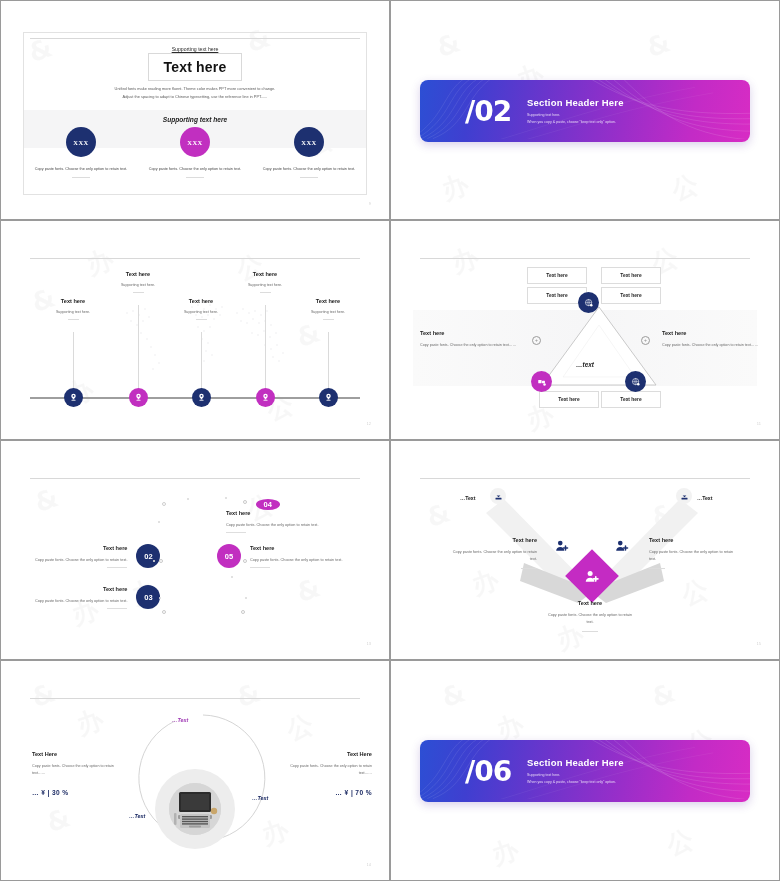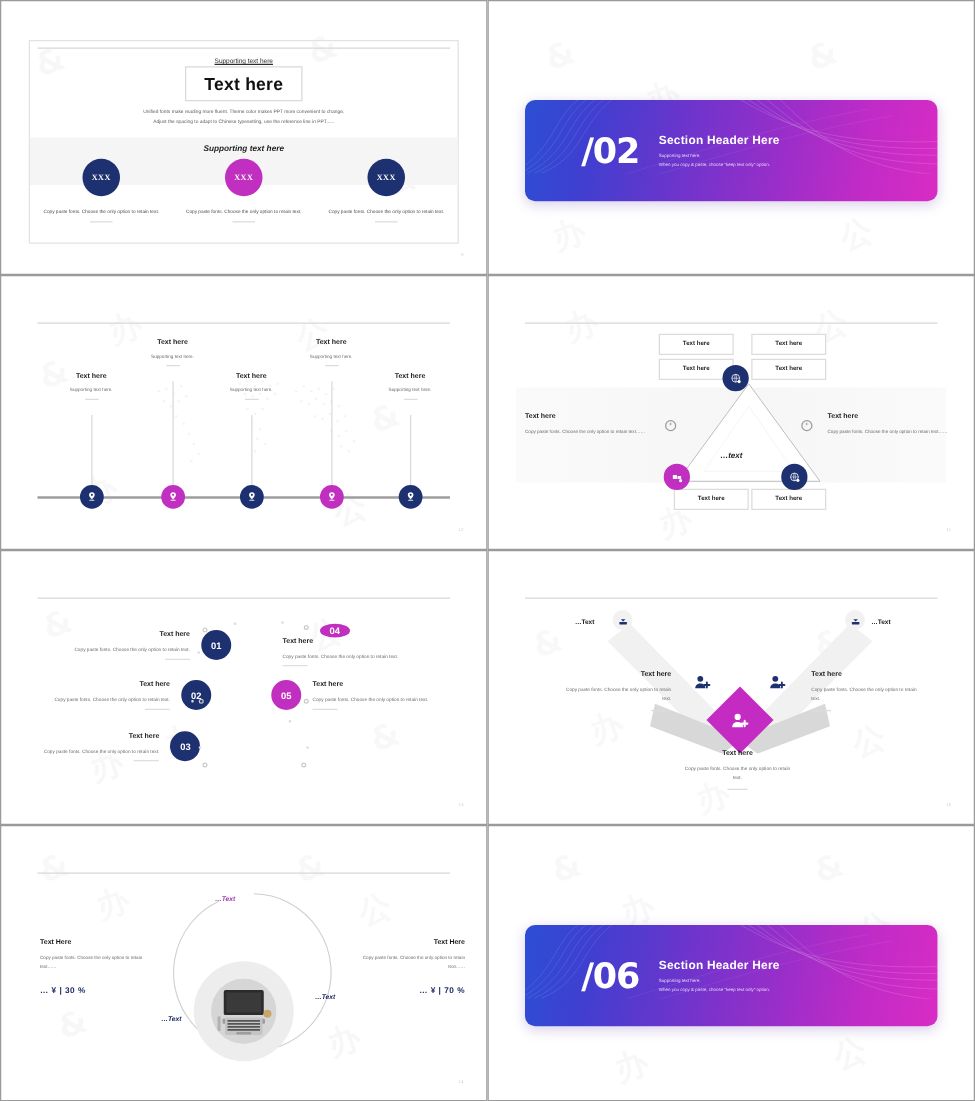--- a/index.html
+++ b/index.html
@@ -19,21 +19,21 @@
   .s1-p{position:absolute;left:40px;right:40px;top:80px;text-align:center;font-size:3.9px;line-height:1.95;color:#5a5a5a;}
   .s1-band{position:absolute;left:17px;right:17px;top:105px;height:38px;background:#f5f5f6;}
   .s1-band-t{position:absolute;left:0;right:0;top:111px;text-align:center;font-size:6.6px;font-weight:700;font-style:italic;color:#1b1b1b;}
   .s1-cols{position:absolute;left:17px;right:17px;top:122px;display:flex;}
   .s1-col{flex:1;display:flex;flex-direction:column;align-items:center;}
   .s1-circ{width:30px;height:30px;border-radius:50%;display:flex;align-items:center;justify-content:center;color:#fff;font-size:6.5px;font-weight:700;font-family:"Liberation Serif",serif;letter-spacing:.4px;}
   .s1-cap{margin-top:9px;width:96px;text-align:center;font-size:3.8px;line-height:1.75;color:#4a4a4a;}
   .s1-dash{margin-top:4px;width:18px;height:1px;background:#dcdcdc;}
 
   
-  .sh-card{position:absolute;left:23px;right:23px;top:75px;height:81px;border-radius:8px;
+  .sh-card{position:absolute;left:23px;right:23px;top:75px;height:62px;border-radius:8px;
     background:linear-gradient(100deg,#2c4fd4 0%,#3f3fd0 16%,#6b35cc 38%,#9a2ec9 62%,#c22bc6 82%,#d82cc4 100%);
     box-shadow:0 3px 10px rgba(80,40,160,.22);overflow:hidden;}
   .sh-waves{position:absolute;inset:0;opacity:.55;}
   .sh-num{position:absolute;left:45px;top:50%;transform:translateY(-50%);font-size:28px;font-weight:700;color:#fff;letter-spacing:-1px;font-family:"DejaVu Sans",sans-serif;}
   .sh-txt{position:absolute;left:107px;top:50%;transform:translateY(-52%);}
   .sh-h{font-size:9.5px;font-weight:700;color:#fff;letter-spacing:.2px;}
   .sh-s1{margin-top:5px;font-size:3.6px;color:#e6d4f5;}
   .sh-s2{margin-top:3px;font-size:3.6px;color:#e6d4f5;}
 
   
@@ -374,33 +374,25 @@
     <div class="inner">
       <div class="wm">
         <span style="left:28px;top:40px;">&amp;</span>
           <span style="left:65px;top:150px;">办</span>
         <span style="left:240px;top:45px;">公</span>
           <span style="left:290px;top:130px;">&amp;</span>
         <span style="left:125px;top:130px;">办</span>
       </div>
       <div class="rule"></div>
 
-      <div class="nm-row" style="left:28px;top:54px;width:150px;justify-content:flex-end;">
-        <div class="nm-txt" style="text-align:right;margin-right:9px;">
-          <h4>Text here</h4>
-          <p>Copy paste fonts. Choose the only option to retain text.</p>
-          <div class="nm-u" style="margin-left:auto;"></div>
-        </div>
-        <div class="nm-circ" style="background:#1d3070;">01</div>
-      </div>
       <div class="orb" style="left:155px;top:57px;width:2px;height:2px;border:.5px solid #cfcfcf;"></div>
       <div class="orb" style="left:180px;top:53px;width:1.5px;height:1.5px;background:#dcdcdc;"></div>
       <div class="orb" style="left:151px;top:76px;width:1.5px;height:1.5px;background:#dcdcdc;"></div>
 
-      <div class="nm-row" style="left:12px;top:94px;width:150px;justify-content:flex-end;">
+      <div class="nm-row" style="left:28px;top:94px;width:150px;">
         <div class="nm-txt" style="text-align:right;margin-right:9px;">
           <h4>Text here</h4>
           <p>Copy paste fonts. Choose the only option to retain text.</p>
           <div class="nm-u" style="margin-left:auto;"></div>
         </div>
         <div class="nm-circ" style="background:#1d3070;">02</div>
       </div>
       <div class="orb" style="left:152px;top:114px;width:2.4px;height:2.4px;border:.6px solid #c9c9c9;border-radius:50%;"></div>
       <div class="orb" style="left:146px;top:115px;width:1.5px;height:1.5px;background:#dcdcdc;"></div>
 

